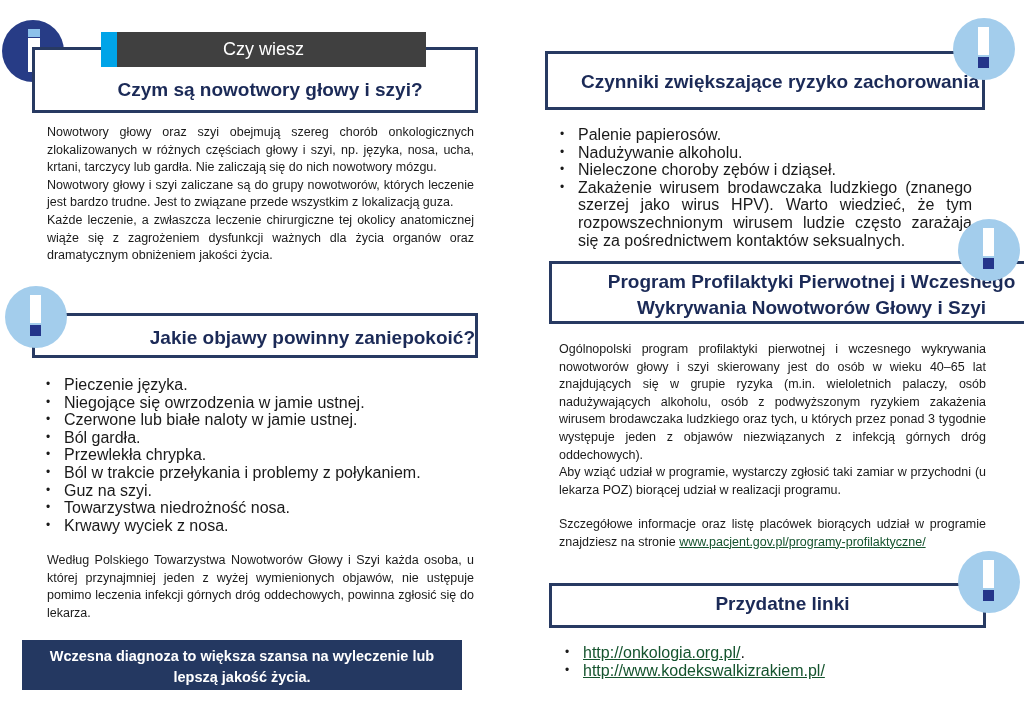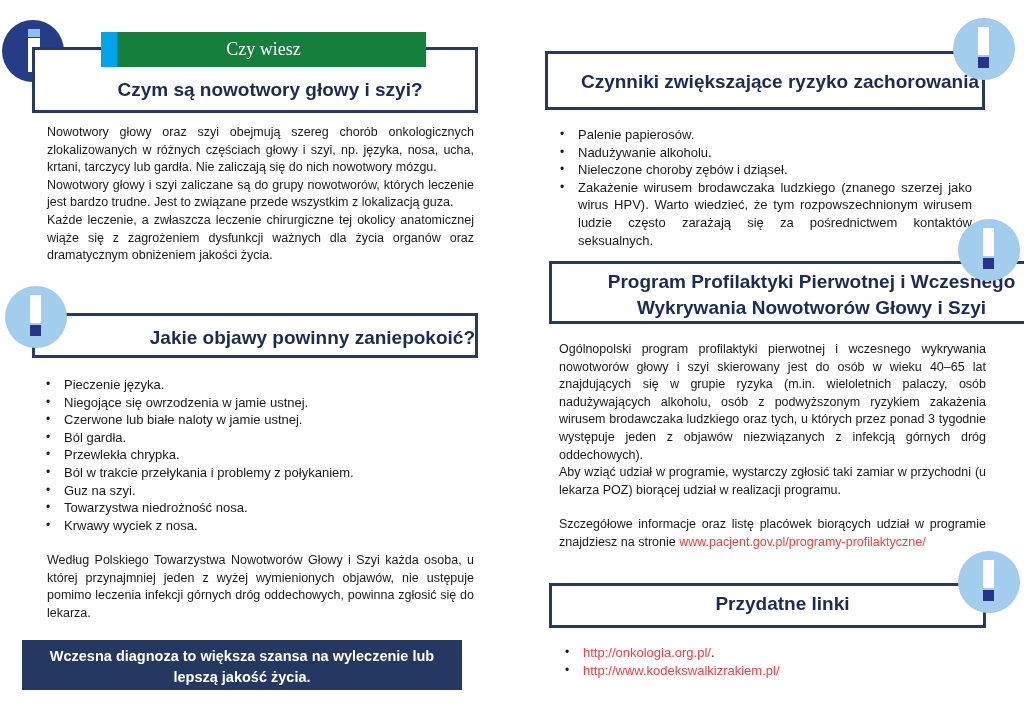--- a/index.html
+++ b/index.html
@@ -15,58 +15,57 @@
     left: 0; right: 0;
     text-align: center;
     font-weight: bold;
     color: #1b2a57;
     font-size: 19px;
     line-height: 22px;
     margin-left: 30px;
   }
   .banner {
     position: absolute;
-    background: #15803d;
+    background: #404040;
     color: #ffffff;
     text-align: center;
     font-size: 18px;
-    font-family: Liberation Serif, serif;
   }
   .banner-accent {
     position: absolute;
     left: 0; top: 0; bottom: 0; width: 16px;
     background: #00a4e8;
   }
   .para {
     position: absolute;
     font-size: 12.5px;
     line-height: 17.6px;
     text-align: justify;
     color: #1a1a1a;
   }
   .para p { margin: 0; }
   ul.bullets {
     position: absolute;
     list-style: none;
-    font-size: 13px;
+    font-size: 16px;
     line-height: 17.6px;
     color: #1a1a1a;
   }
   ul.bullets li {
     position: relative;
     padding-left: 20px;
     text-align: justify;
   }
   ul.bullets li::before {
     content: "•";
     position: absolute;
     left: 2px; top: 0;
     font-size: 12px;
   }
-  a.link { color: #ef4444; }
+  a.link { color: #14532d; text-decoration: underline; }
 
   .circle {
     position: absolute;
     border-radius: 50%;
   }
   .circle-info { background: #273c86; }
   .circle-warn { background: #a3cdec; }
   .excl-bar {
     position: absolute;
     background: #ffffff;

